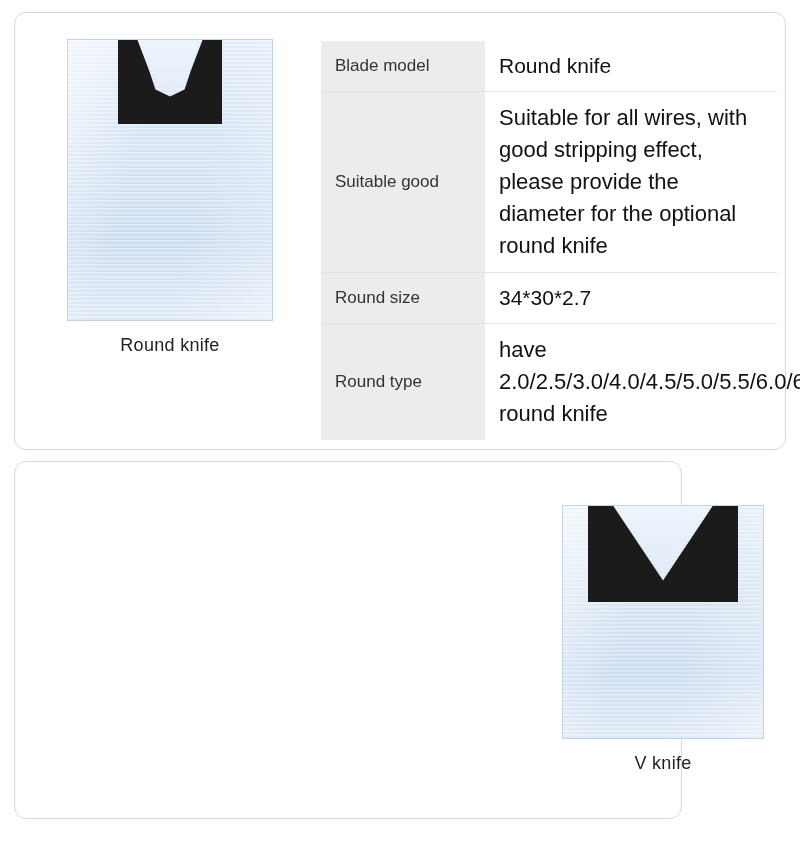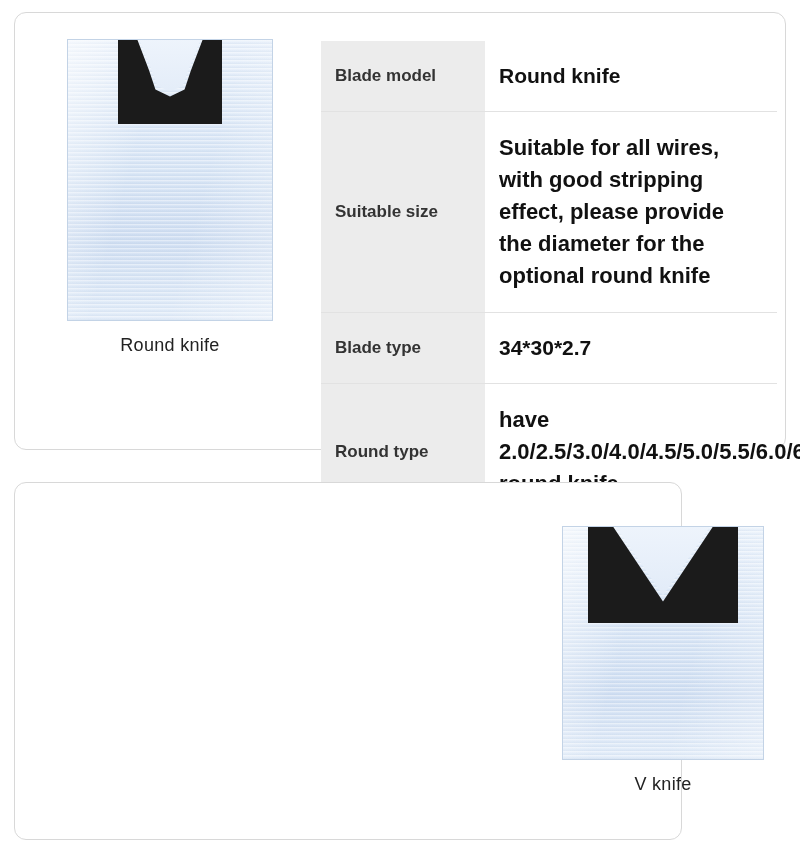--- a/index.html
+++ b/index.html
@@ -23,21 +23,21 @@
     border: 1px solid #d8d8d8;
     border-radius: 12px;
     box-sizing: border-box;
   }
   .card-round {
     top: 12px;
     width: 772px;
     height: 438px;
   }
   .card-v {
-    top: 482px;
+    top: 461px;
     width: 668px;
     height: 358px;
   }
 
   
   .knife-block {
     position: absolute;
     text-align: center;
   }
   .knife-caption {
@@ -127,24 +127,23 @@
 
   
   .spec-table {
     position: absolute;
     border-collapse: collapse;
     table-layout: fixed;
   }
   .spec-table td {
     vertical-align: middle;
     border-bottom: 1px solid #e2e2e2;
-    padding: 20px 14px;
+    padding: 10px 14px;
     font-size: 17px;
     line-height: 1.45;
-    font-weight: bold;
   }
   .spec-table tr:last-child td {
     border-bottom: none;
   }
   .label-cell {
     background: #ececec;
     color: #333;
     white-space: nowrap;
   }
   .value-cell {
@@ -175,25 +174,25 @@
     <div class="knife-caption">Round knife</div>
   </div>
 
   <table class="spec-table table-round">
     <tbody>
       <tr>
         <td class="label-cell">Blade model</td>
         <td class="value-cell big-value">Round knife</td>
       </tr>
       <tr>
-        <td class="label-cell">Suitable size</td>
+        <td class="label-cell">Suitable good</td>
         <td class="value-cell">Suitable for all wires, with good stripping effect, please provide the diameter for the optional round knife</td>
       </tr>
       <tr>
-        <td class="label-cell">Blade type</td>
+        <td class="label-cell">Round size</td>
         <td class="value-cell big-value">34*30*2.7</td>
       </tr>
       <tr>
         <td class="label-cell">Round type</td>
         <td class="value-cell">have 2.0/2.5/3.0/4.0/4.5/5.0/5.5/6.0/6.5/7.0/7.5/8.0/8.5/9.0/10/11/12 round knife</td>
       </tr>
     </tbody>
   </table>
 </div>
 

